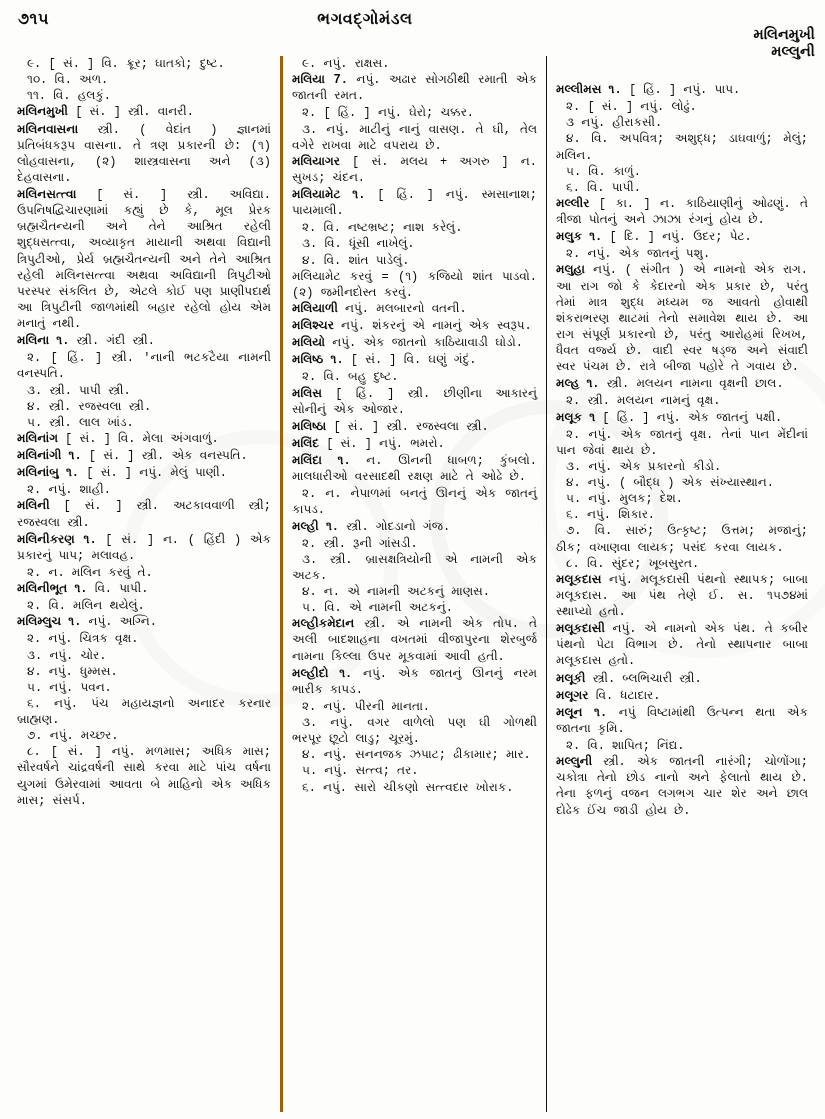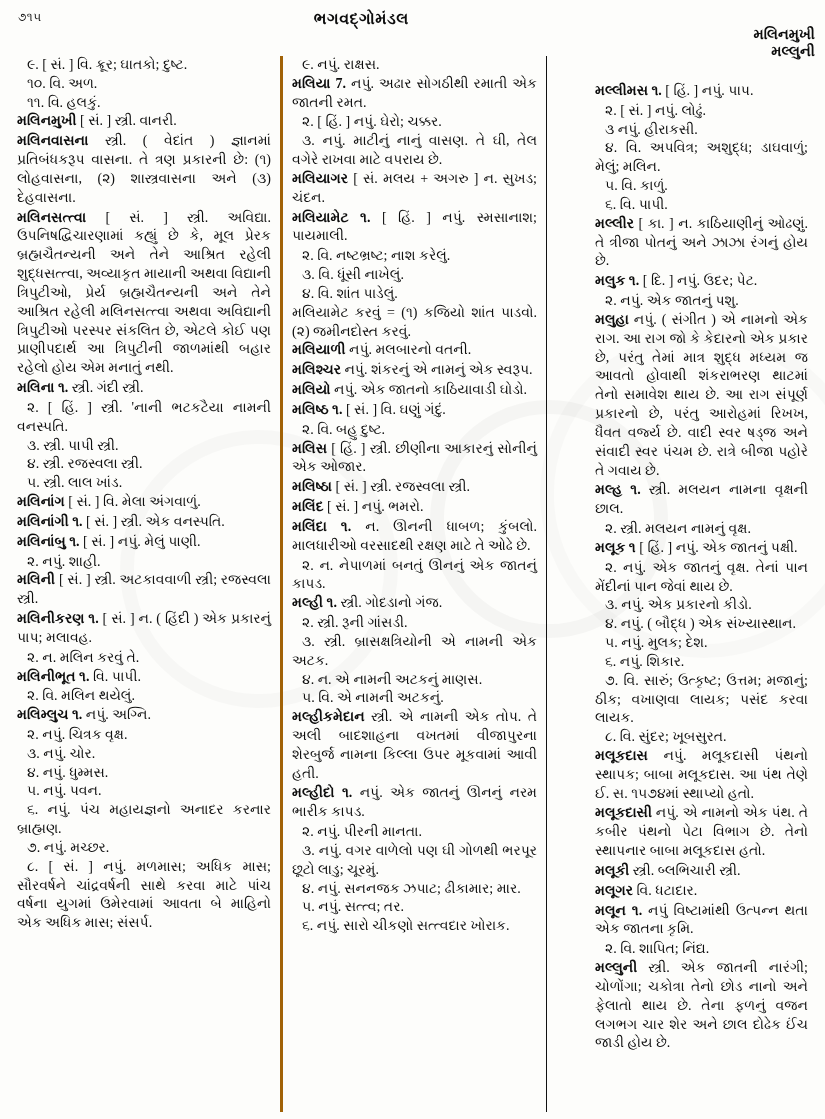--- a/index.html
+++ b/index.html
@@ -38,22 +38,22 @@
   .header {
     position: relative;
     z-index: 2;
     display: flex;
     align-items: flex-start;
     justify-content: space-between;
     height: 22px;
     padding: 0 6px 0 10px;
   }
   .folio {
-    font-size: 12px;
-    font-weight: normal;
+    font-size: 16px;
+    font-weight: bold;
     letter-spacing: .5px;
   }
   .book-title {
     font-size: 16px;
     font-weight: bold;
     letter-spacing: .5px;
     margin-left: -40px;
   }
   .header-spacer { width: 90px; }
 
@@ -73,27 +73,28 @@
   .columns {
     position: relative;
     z-index: 2;
     display: flex;
     margin-top: 24px;
     height: 1056px;
   }
   .col {
     box-sizing: border-box;
     padding: 0 9px;
-    font-size: 14px;
+    font-size: 12px;
     line-height: 1.345;
+    font-family: Liberation Mono, monospace;
   }
   .col-1 { width: 272px; }
   .col-2 { width: 266px; border-left: 3px solid #a16207; }
   .col-3 { width: 271px; border-left: 1px solid #111; }
-  .col-3 { padding-top: 26px; padding-left: 48px; }
+  .col-3 { padding-top: 26px; }
 
   .entry { margin: 0 0 1px 0; }
   .entry .hw {
     font-weight: bold;
   }
   .sense {
     margin: 0;
     text-indent: 10px;
   }
   .cont {

